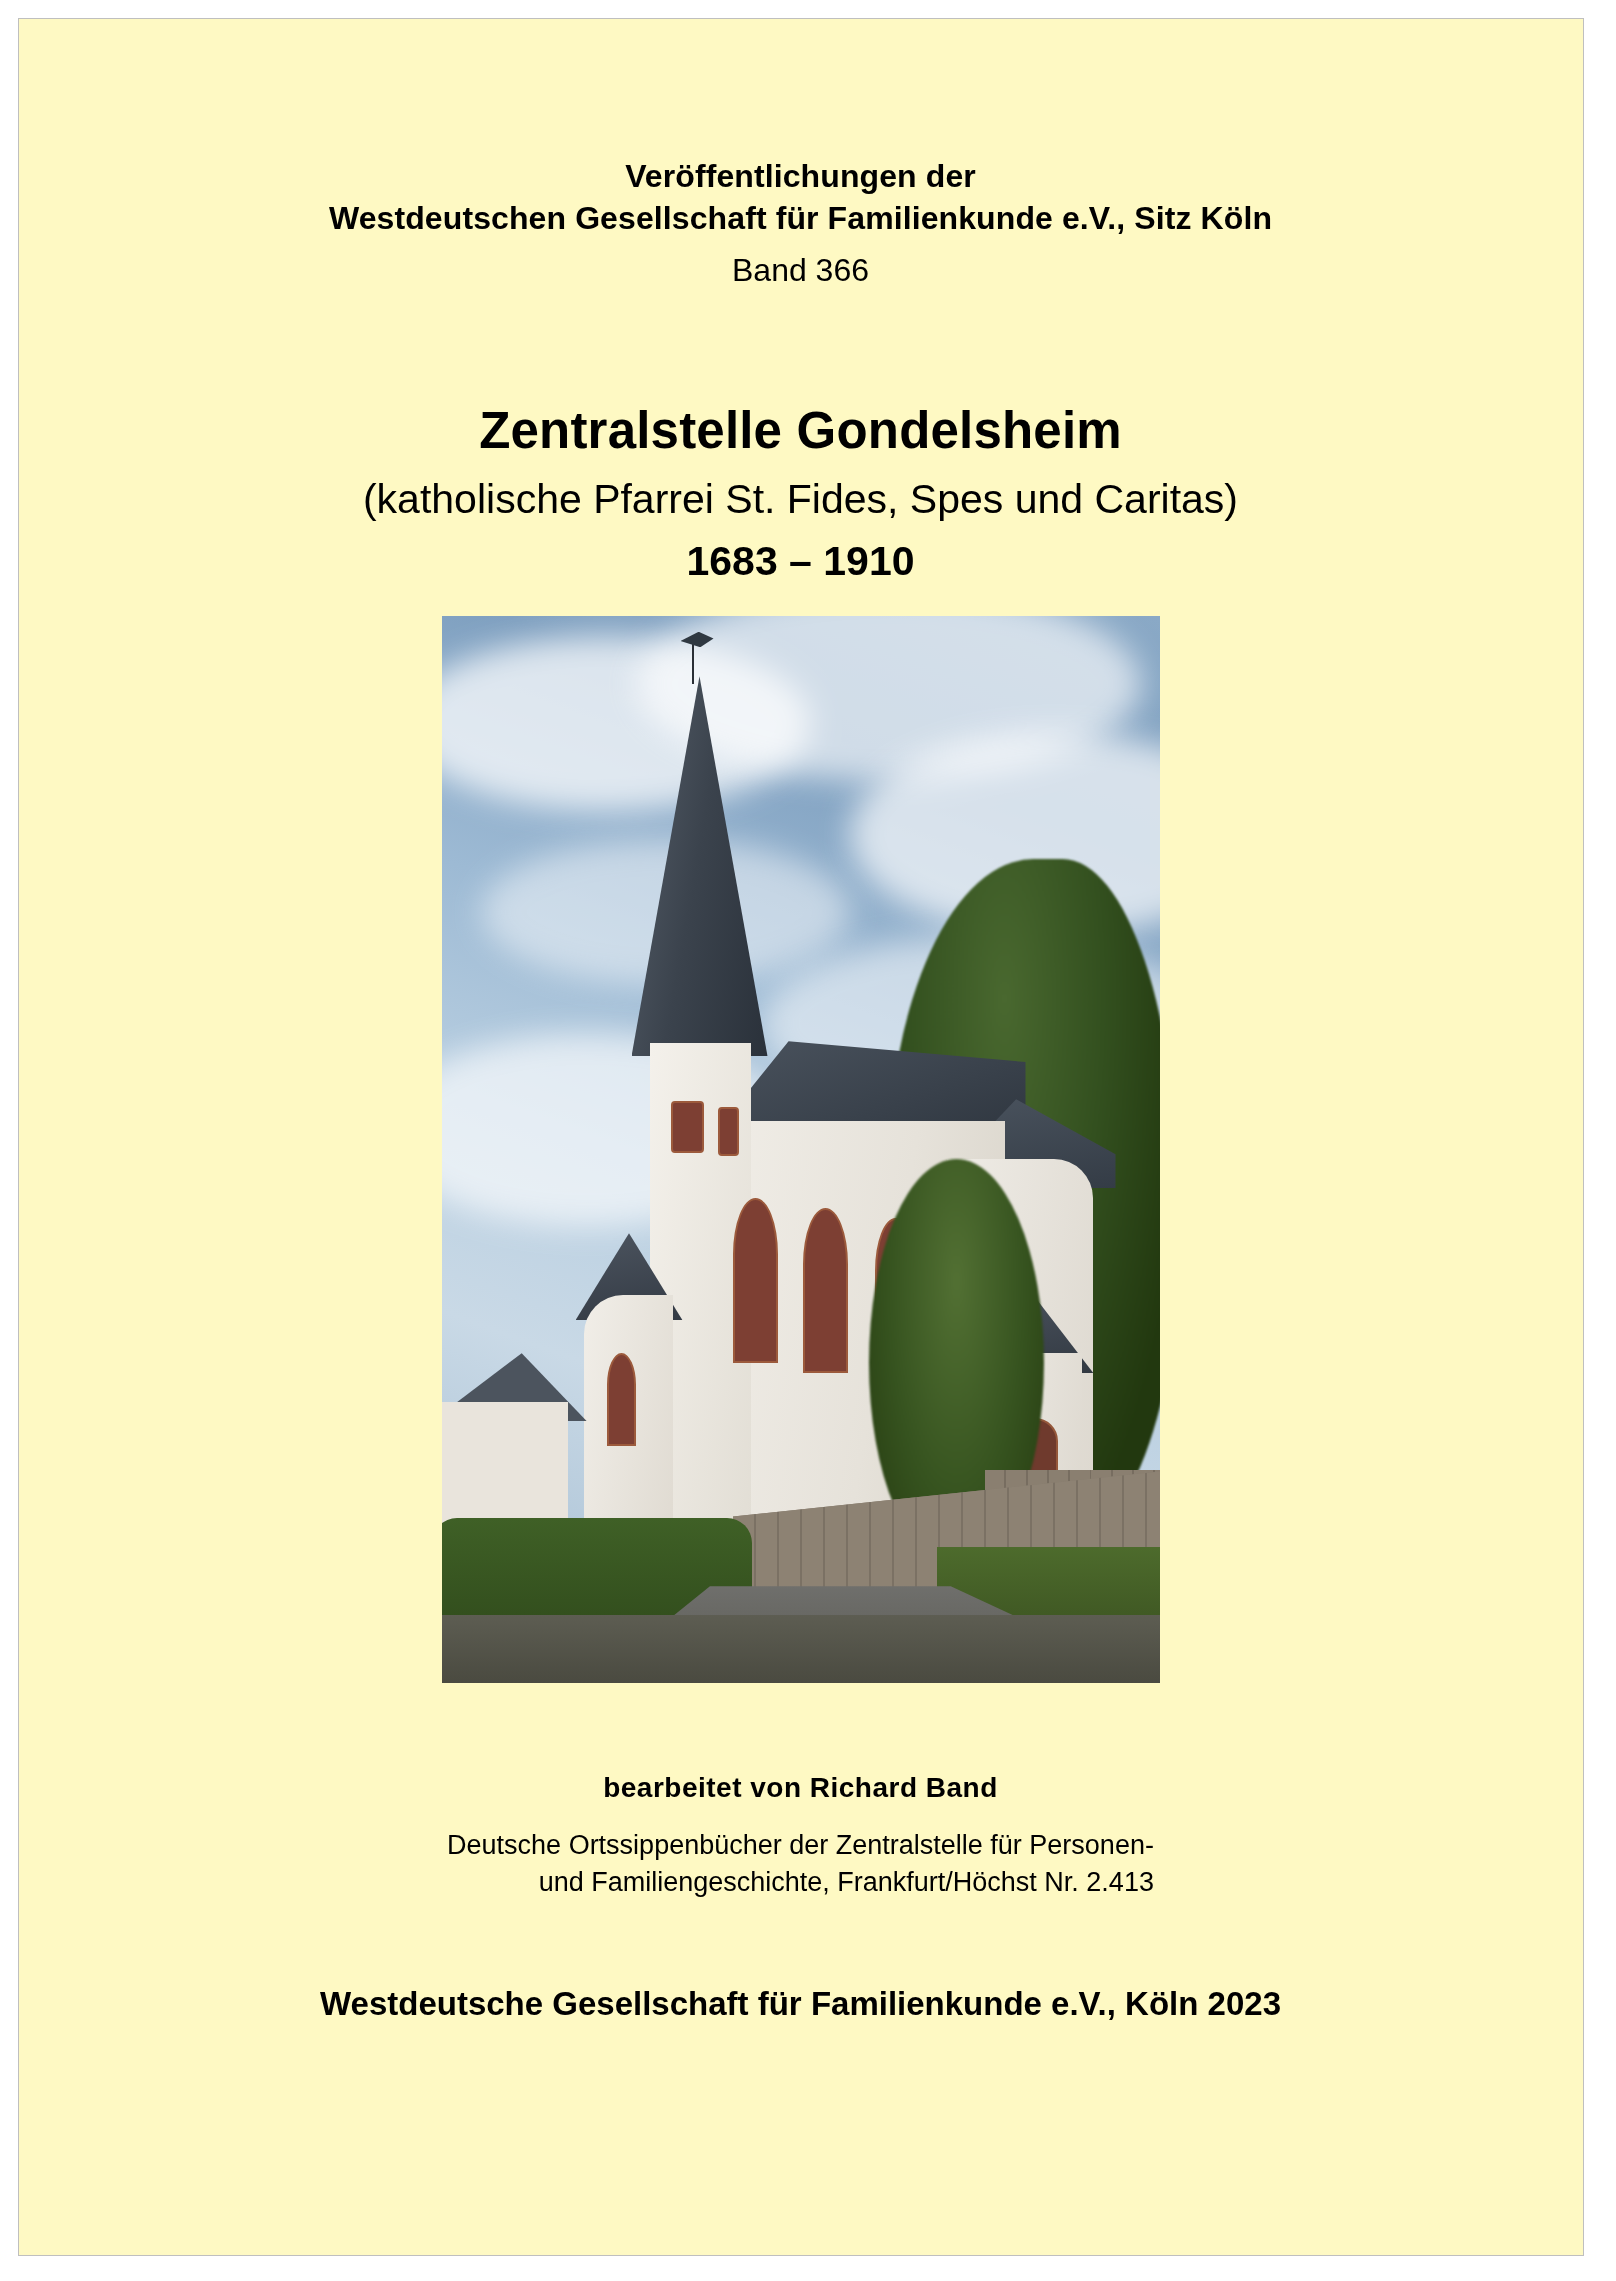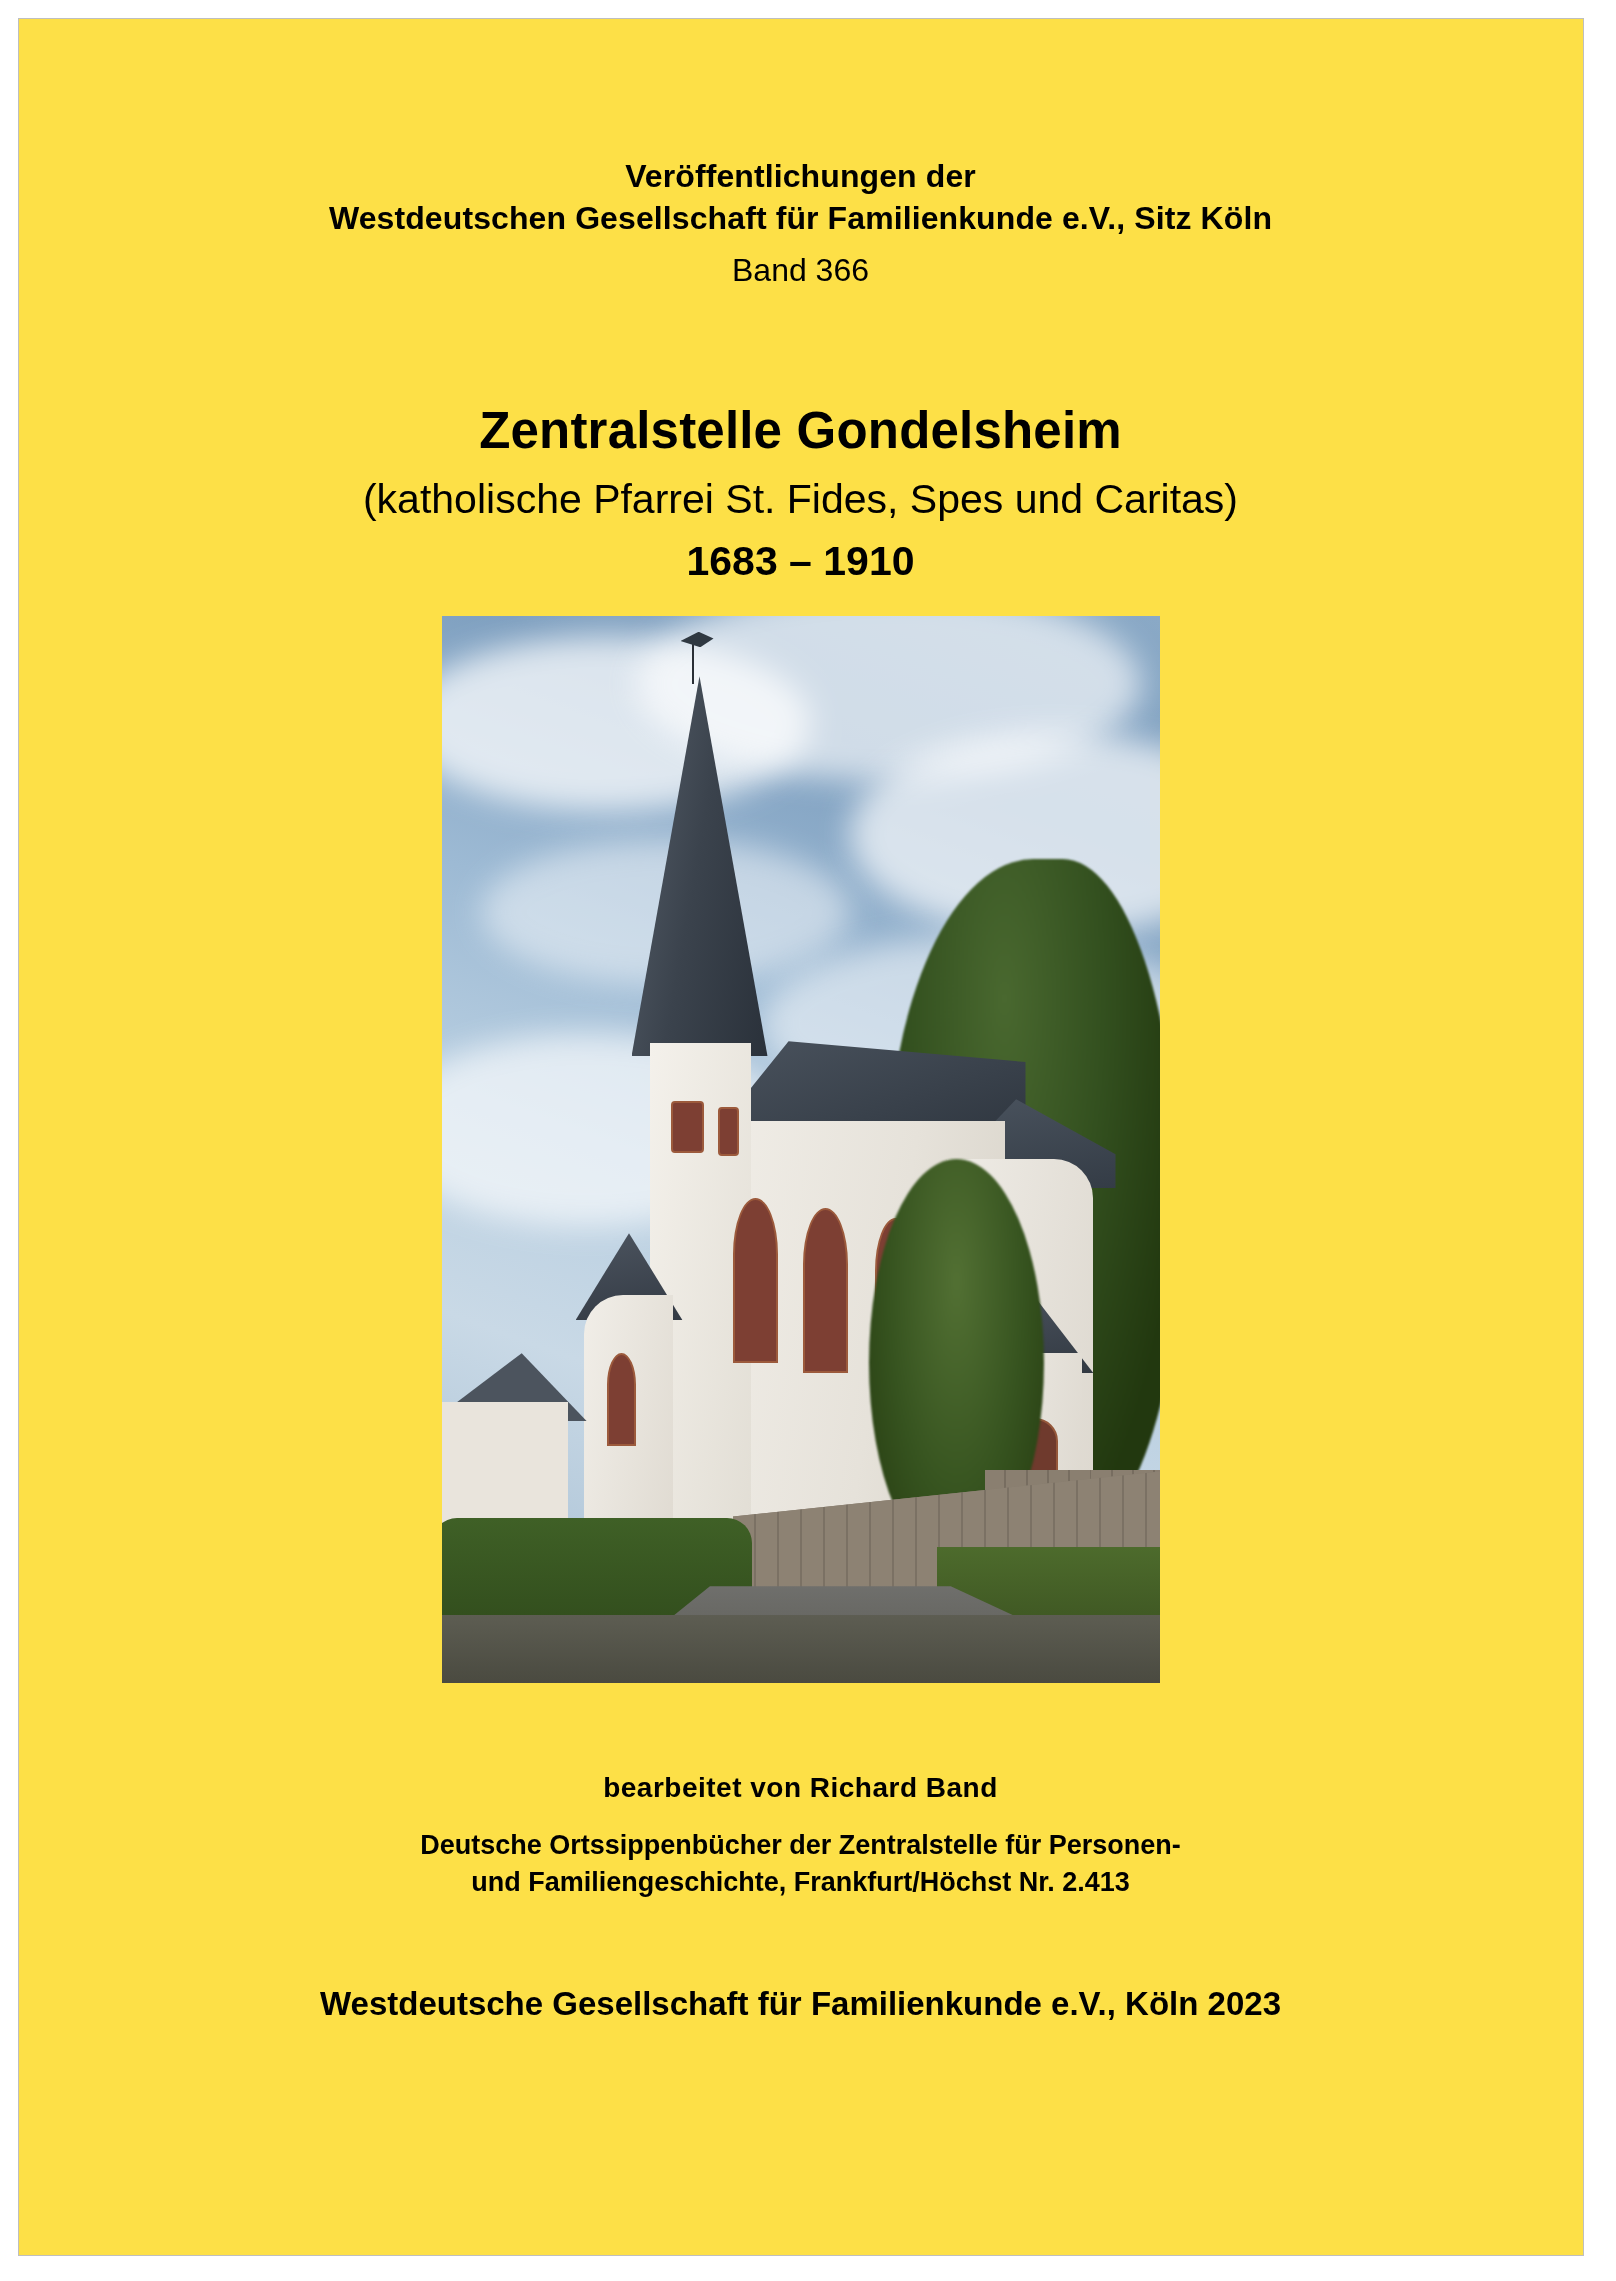--- a/index.html
+++ b/index.html
@@ -14,21 +14,21 @@
     color: #000000;
     overflow: hidden;
   }
 
   .page {
     position: absolute;
     left: 17.5px;
     top: 17.5px;
     width: 1566px;
     height: 2238px;
-    background: #fde047;
+    background: #fef9c3;
     border: 1.9px solid #bfbfbf;
     box-sizing: border-box;
   }
 
   .content {
     position: absolute;
     left: 0;
     top: 0;
     width: 100%;
     height: 100%;
@@ -329,23 +329,24 @@
     margin-top: 89px;
     text-align: center;
   }
   .editor {
     font-size: 28px;
     font-weight: bold;
     letter-spacing: 0.5px;
   }
   .dosb {
     font-size: 27px;
-    font-weight: bold;
+    font-weight: normal;
     margin-top: 23px;
     line-height: 1.38;
+    text-align: right;
   }
   .publisher {
     margin-top: 83px;
     font-size: 33px;
     font-weight: bold;
     text-align: center;
   }
 </style>
 </head>
 <body>

